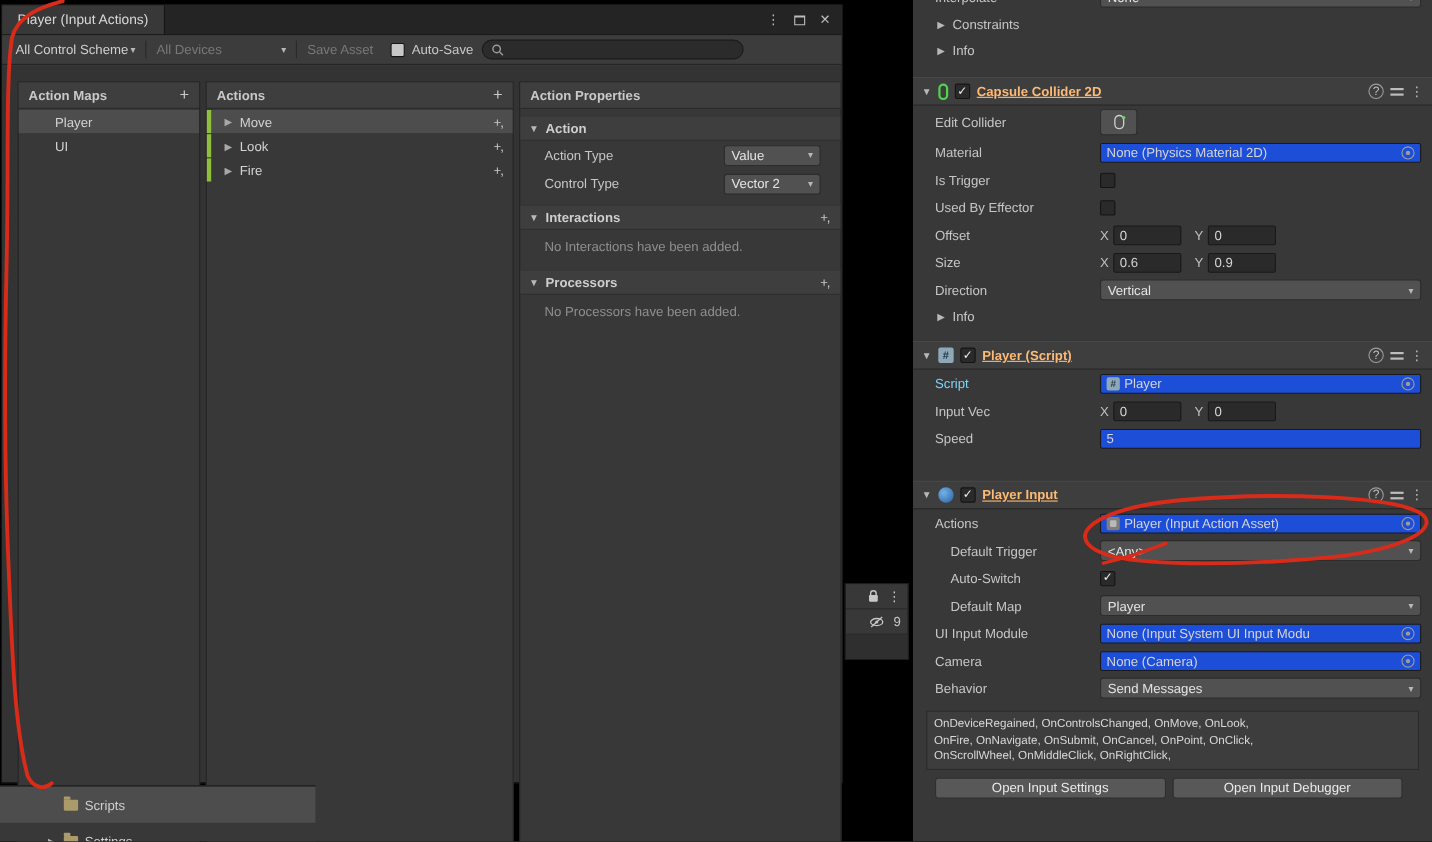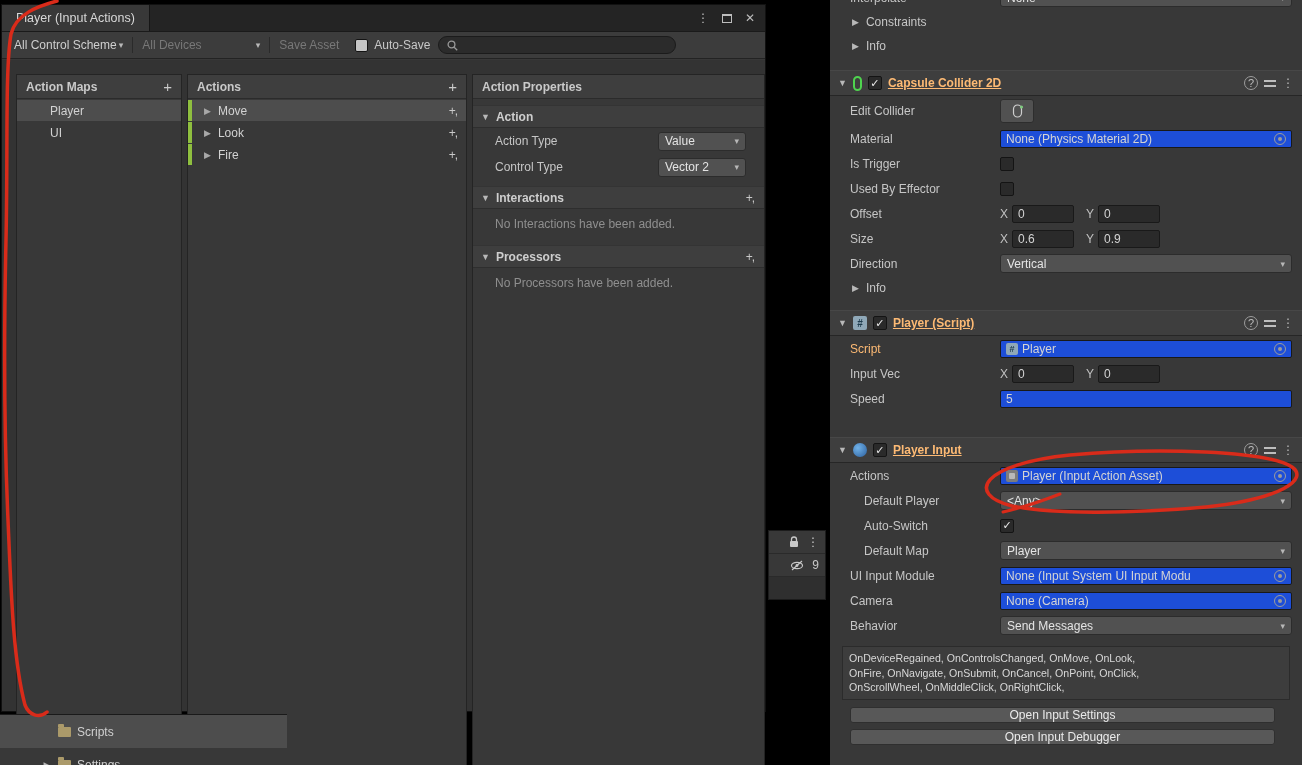--- a/index.html
+++ b/index.html
@@ -61,21 +61,21 @@
          border-radius: 3px; display: flex; align-items: center; padding: 0 6px; color: #e4e4e4; }
   .pdd .caret { margin-left: auto; }
   .pempty { color: #8f8f8f; padding: 8px 0 0 22px; }
 
   
   #insp { position: absolute; left: 830px; top: 0; width: 472px; height: 765px;
           background: #383838; overflow: hidden; }
   .irow { display: flex; align-items: center; height: 25px; padding: 0 10px 0 20px; }
   .ilbl { width: 150px; flex: none; color: #c6c6c6; white-space: nowrap; }
   .ilbl.ind { padding-left: 14px; }
-  .ilbl.dim { color: #fdba74; }
+  .ilbl.dim { color: #7dd3fc; }
   .ival { flex: 1; display: flex; align-items: center; min-width: 0; }
   .field { flex: 1; height: 18px; background: #1d4ed8; border: 1px solid #191919;
            border-radius: 2px; display: flex; align-items: center; padding: 0 5px;
            color: #d4d4d4; min-width: 0; gap: 4px; }
   .field .txt { overflow: hidden; white-space: nowrap; flex: 1; }
   .picker { flex: none; width: 12px; height: 12px; border-radius: 50%;
             border: 1px solid #9c9c9c; position: relative; margin-left: 4px; }
   .picker::after { content: ""; position: absolute; left: 3px; top: 3px; width: 4px; height: 4px;
                    border-radius: 50%; background: #9c9c9c; }
   .numf { width: 62px; flex: none; height: 18px; background: #2a2a2a; border: 1px solid #191919;
@@ -109,21 +109,21 @@
                  justify-content: center; flex: none; }
   .icon-script.mini { width: 12px; height: 12px; font-size: 9px; }
   .icon-input { width: 14px; height: 14px; border-radius: 50%; flex: none;
                 background: radial-gradient(circle at 35% 35%, #71b2e8, #2b5f9e); }
   .mini-asset { width: 12px; height: 12px; border-radius: 2px; background: #7d7d7d; flex: none;
                 position: relative; }
   .mini-asset::after { content: ""; position: absolute; inset: 3px; border-radius: 1px; background: #b9b9b9; }
   .helpbox { margin: 8px 12px 0 12px; background: #3d3d3d; border: 1px solid #2b2b2b;
              padding: 4px 6px; color: #d8d8d8; font-size: 10.6px; line-height: 14.6px; }
   .helpbox div { white-space: nowrap; overflow: hidden; }
-  .btnrow { display: flex; gap: 6px; padding: 7px 27px 0 20px; flex-direction: column; }
+  .btnrow { display: flex; gap: 6px; padding: 7px 27px 0 20px; }
   .ibtn { flex: 1; height: 19px; background: #585858; border: 1px solid #2f2f2f; border-radius: 3px;
           color: #eaeaea; display: flex; align-items: center; justify-content: center; }
   .editbtn { width: 34px; height: 24px; background: #515151; border: 1px solid #2d2d2d;
              border-radius: 3px; display: flex; align-items: center; justify-content: center; } .vgap10 { height: 10px; } .vgap12 { height: 12px; } .vgap26 { height: 26px; }
 
   
   #corner { position: absolute; left: 768px; top: 530px; width: 58px; background: #383838;
             border: 1px solid #1c1c1c; }
   .crow { height: 23px; display: flex; align-items: center; justify-content: flex-end; gap: 8px;
           padding-right: 6px; border-bottom: 1px solid #2a2a2a; color: #c8c8c8; }
@@ -467,21 +467,21 @@
       <span class="ilbl">Actions</span>
       <span class="ival">
           <span class="field">
         <span class="mini-asset"></span>
         <span class="txt">Player (Input Action Asset)</span>
         <span class="picker"></span>
       </span>
         </span>
     </div>
     <div class="irow">
-      <span class="ilbl ind">Default Player</span>
+      <span class="ilbl ind">Default Trigger</span>
       <span class="ival">
           <span class="idd">
         <span>&lt;Any&gt;</span>
         <span class="caret">▾</span>
       </span>
         </span>
     </div>
     <div class="irow">
       <span class="ilbl ind">Auto-Switch</span>
       <span class="ival">

